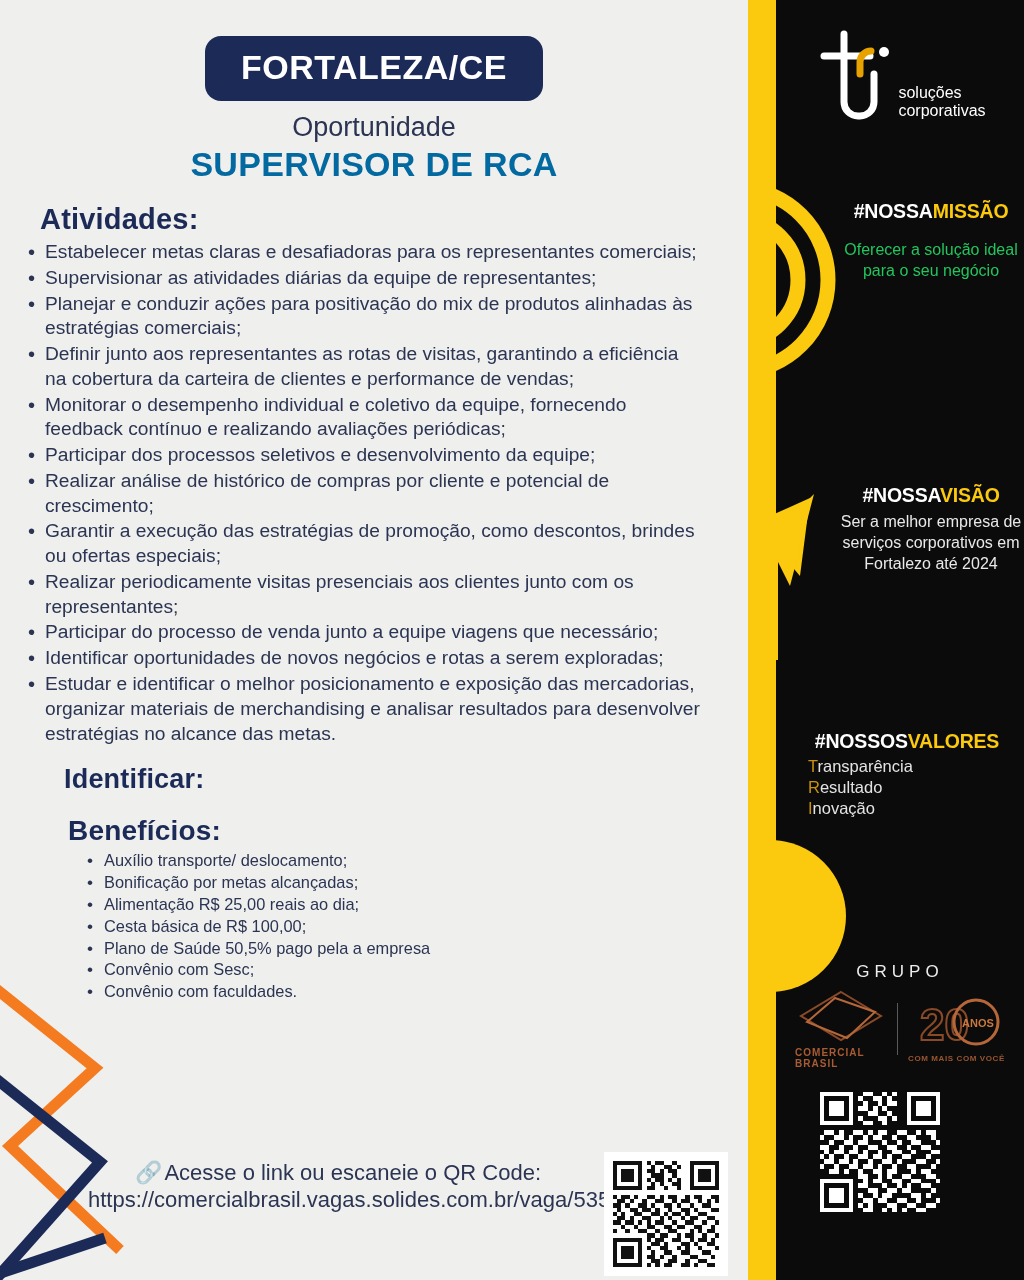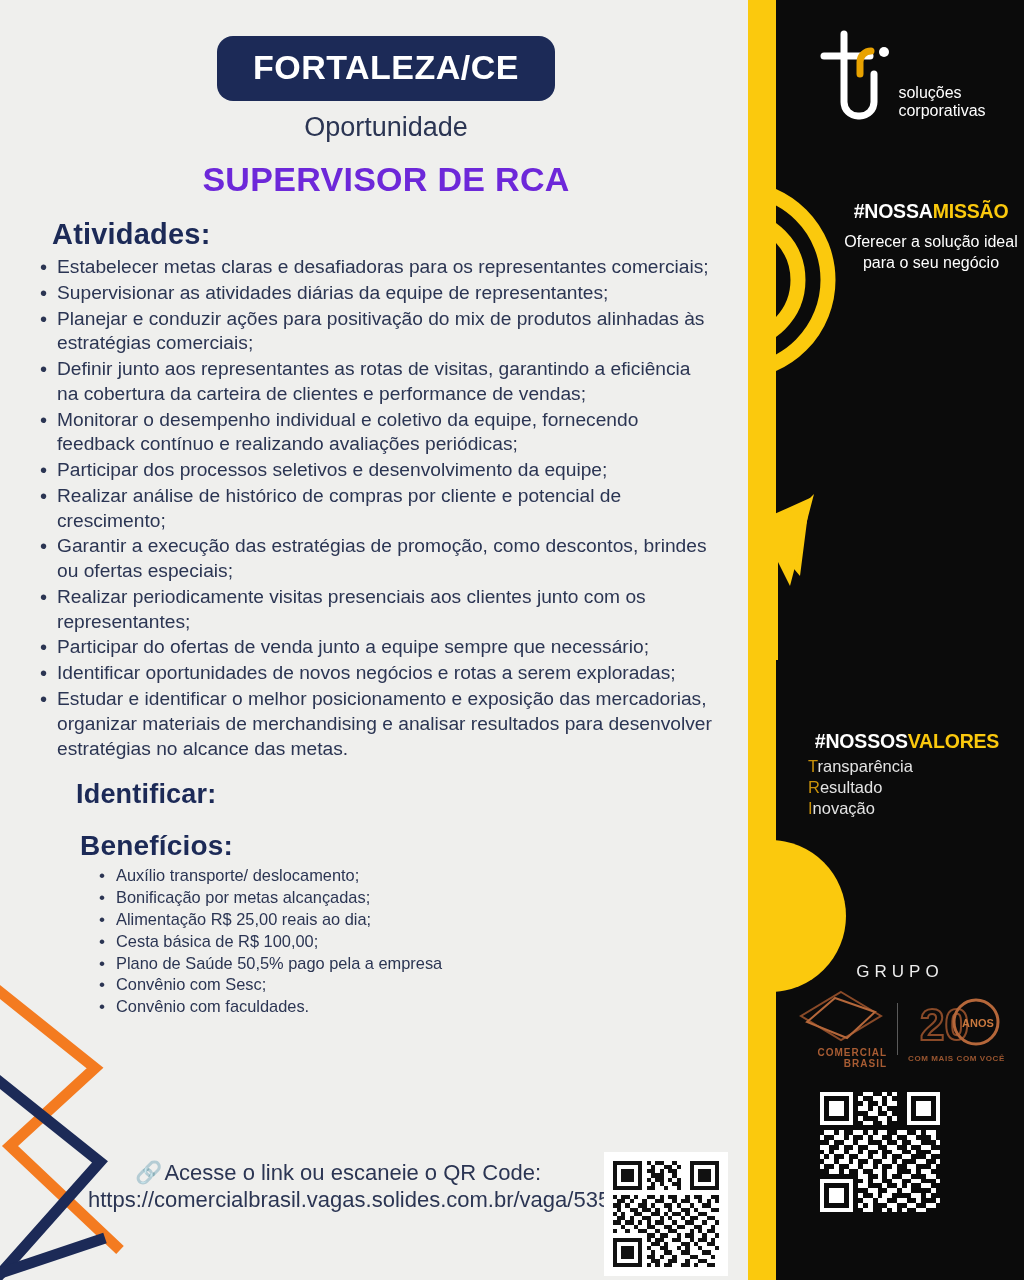--- a/index.html
+++ b/index.html
@@ -30,21 +30,21 @@
     position: absolute; top: 0; left: 776px; width: 248px; height: 1280px;
     background: #0B0B0B;
     overflow: hidden;
   }
   .rings   { position: absolute; left: -62px; top: 180px; }
   .arrowup { position: absolute; left: -28px; top: 490px; }
   .blob    { position: absolute; left: -84px; top: 840px; }
 
   
   .left {
-    position: absolute; top: 0; left: 12px; width: 748px; height: 1280px;
+    position: absolute; top: 0; left: 0; width: 748px; height: 1280px;
     padding: 0 22px;
   }
 
   .city-badge-wrap { text-align: center; padding-top: 36px; }
   .city-badge {
     display: inline-block;
     background: #1C2A57;
     color: #fff;
     font-weight: 700;
     font-size: 34px;
@@ -56,23 +56,23 @@
     text-align: center;
     font-size: 27px;
     color: #2B3553;
     margin-top: 11px;
     font-weight: 400;
   }
   .job-title {
     text-align: center;
     font-size: 34px;
     font-weight: 800;
-    color: #6d28d9;
+    color: #0369a1;
     letter-spacing: .3px;
-    margin-top: 17px;
+    margin-top: 2px;
   }
 
   .section-title {
     color: #1C2A57;
     font-weight: 800;
     letter-spacing: .2px;
   }
   .st-atividades { font-size: 29px; margin: 19px 0 4px 18px; }
   .st-requisitos { font-size: 27px; margin: 18px 0 3px 42px; }
   .st-beneficios { font-size: 28px; margin: 20px 0 3px 46px; }
@@ -135,21 +135,21 @@
     <ul class="list-atividades">
       <li>Estabelecer metas claras e desafiadoras para os representantes comerciais;</li>
       <li>Supervisionar as atividades diárias da equipe de representantes;</li>
       <li>Planejar e conduzir ações para positivação do mix de produtos alinhadas às estratégias comerciais;</li>
       <li>Definir junto aos representantes as rotas de visitas, garantindo a eficiência na cobertura da carteira de clientes e performance de vendas;</li>
       <li>Monitorar o desempenho individual e coletivo da equipe, fornecendo feedback contínuo e realizando avaliações periódicas;</li>
       <li>Participar dos processos seletivos e desenvolvimento da equipe;</li>
       <li>Realizar análise de histórico de compras por cliente e potencial de crescimento;</li>
       <li>Garantir a execução das estratégias de promoção, como descontos, brindes ou ofertas especiais;</li>
       <li>Realizar periodicamente visitas presenciais aos clientes junto com os representantes;</li>
-      <li>Participar do ofertas de venda junto a equipe sempre que necessário;</li>
+      <li>Participar do processo de venda junto a equipe viagens que necessário;</li>
       <li>Identificar oportunidades de novos negócios e rotas a serem exploradas;</li>
       <li>Estudar e identificar o melhor posicionamento e exposição das mercadorias, organizar materiais de merchandising e analisar resultados para desenvolver estratégias no alcance das metas.</li>
     </ul>
 
     <h2 class="section-title st-requisitos">Identificar:</h2>
 
     <h2 class="section-title st-beneficios">Benefícios:</h2>
     <ul class="list-beneficios">
       <li>Auxílio transporte/ deslocamento;</li>
       <li>Bonificação por metas alcançadas;</li>
@@ -363,23 +363,29 @@
       <div style="color:#fff;font-size:16px;line-height:1.12;padding-bottom:4px;">
         <div>soluções</div>
         <div>corporativas</div>
       </div>
     </div>
 
     <div style="position:absolute;left:62px;top:200px;width:186px;text-align:center;">
       <div style="font-size:19.5px;font-weight:800;letter-spacing:-.2px;">
         <span style="color:#fff;">#NOSSA</span><span style="color:#FBC90D;">MISSÃO</span>
       </div>
-      <div style="color:#ffffff;font-size:16px;line-height:1.32;margin-top:8px;">Oferecer a solução ideal para o seu negócio</div>
-    </div>
-
+      <div style="color:#22c55e;font-size:16px;line-height:1.32;margin-top:16px;">Oferecer a solução ideal para o seu negócio</div>
+    </div>
+
+    <div style="position:absolute;left:62px;top:484px;width:186px;text-align:center;">
+      <div style="font-size:19.5px;font-weight:800;letter-spacing:-.2px;">
+        <span style="color:#fff;">#NOSSA</span><span style="color:#FBC90D;">VISÃO</span>
+      </div>
+      <div style="color:#e9e9e9;font-size:16px;line-height:1.32;margin-top:4px;">Ser a melhor empresa de serviços corporativos em Fortalezo até 2024</div>
+    </div>
 
     <div style="position:absolute;left:26px;top:730px;width:210px;">
       <div style="font-size:19.5px;font-weight:800;letter-spacing:-.2px;text-align:center;">
         <span style="color:#fff;">#NOSSOS</span><span style="color:#FBC90D;">VALORES</span>
       </div>
       <div style="color:#e3e3e3;font-size:16.5px;line-height:1.28;margin-top:3px;padding-left:6px;">
         <div>
           <span style="color:#C9920B;">T</span><span>ransparência</span>
         </div>
         <div>
@@ -389,21 +395,21 @@
           <span style="color:#C9920B;">I</span><span>novação</span>
         </div>
       </div>
     </div>
 
     <div style="position:absolute;left:0;top:962px;width:248px;text-align:center;">
       <div style="color:#ededed;font-size:17px;letter-spacing:5px;font-weight:400;">GRUPO</div>
 
       <div style="display:flex;align-items:center;justify-content:center;gap:10px;margin-top:6px;">
 
-        <div style="text-align:right;">
+        <div style="text-align:left;">
           <svg width="92" height="56" viewBox="0 0 92 56">
             <g fill="none" stroke="#8a4a28" stroke-width="2">
               <polygon points="46,4 86,28 46,52 6,28"></polygon>
               <polygon points="40,10 80,24 52,50 12,34" stroke="#b5673a"></polygon>
             </g>
           </svg>
           <div style="color:#a85c33;font-size:10px;font-weight:700;letter-spacing:1px;line-height:1.05;">
             <div>COMERCIAL</div>
             <div>BRASIL</div>
           </div>

